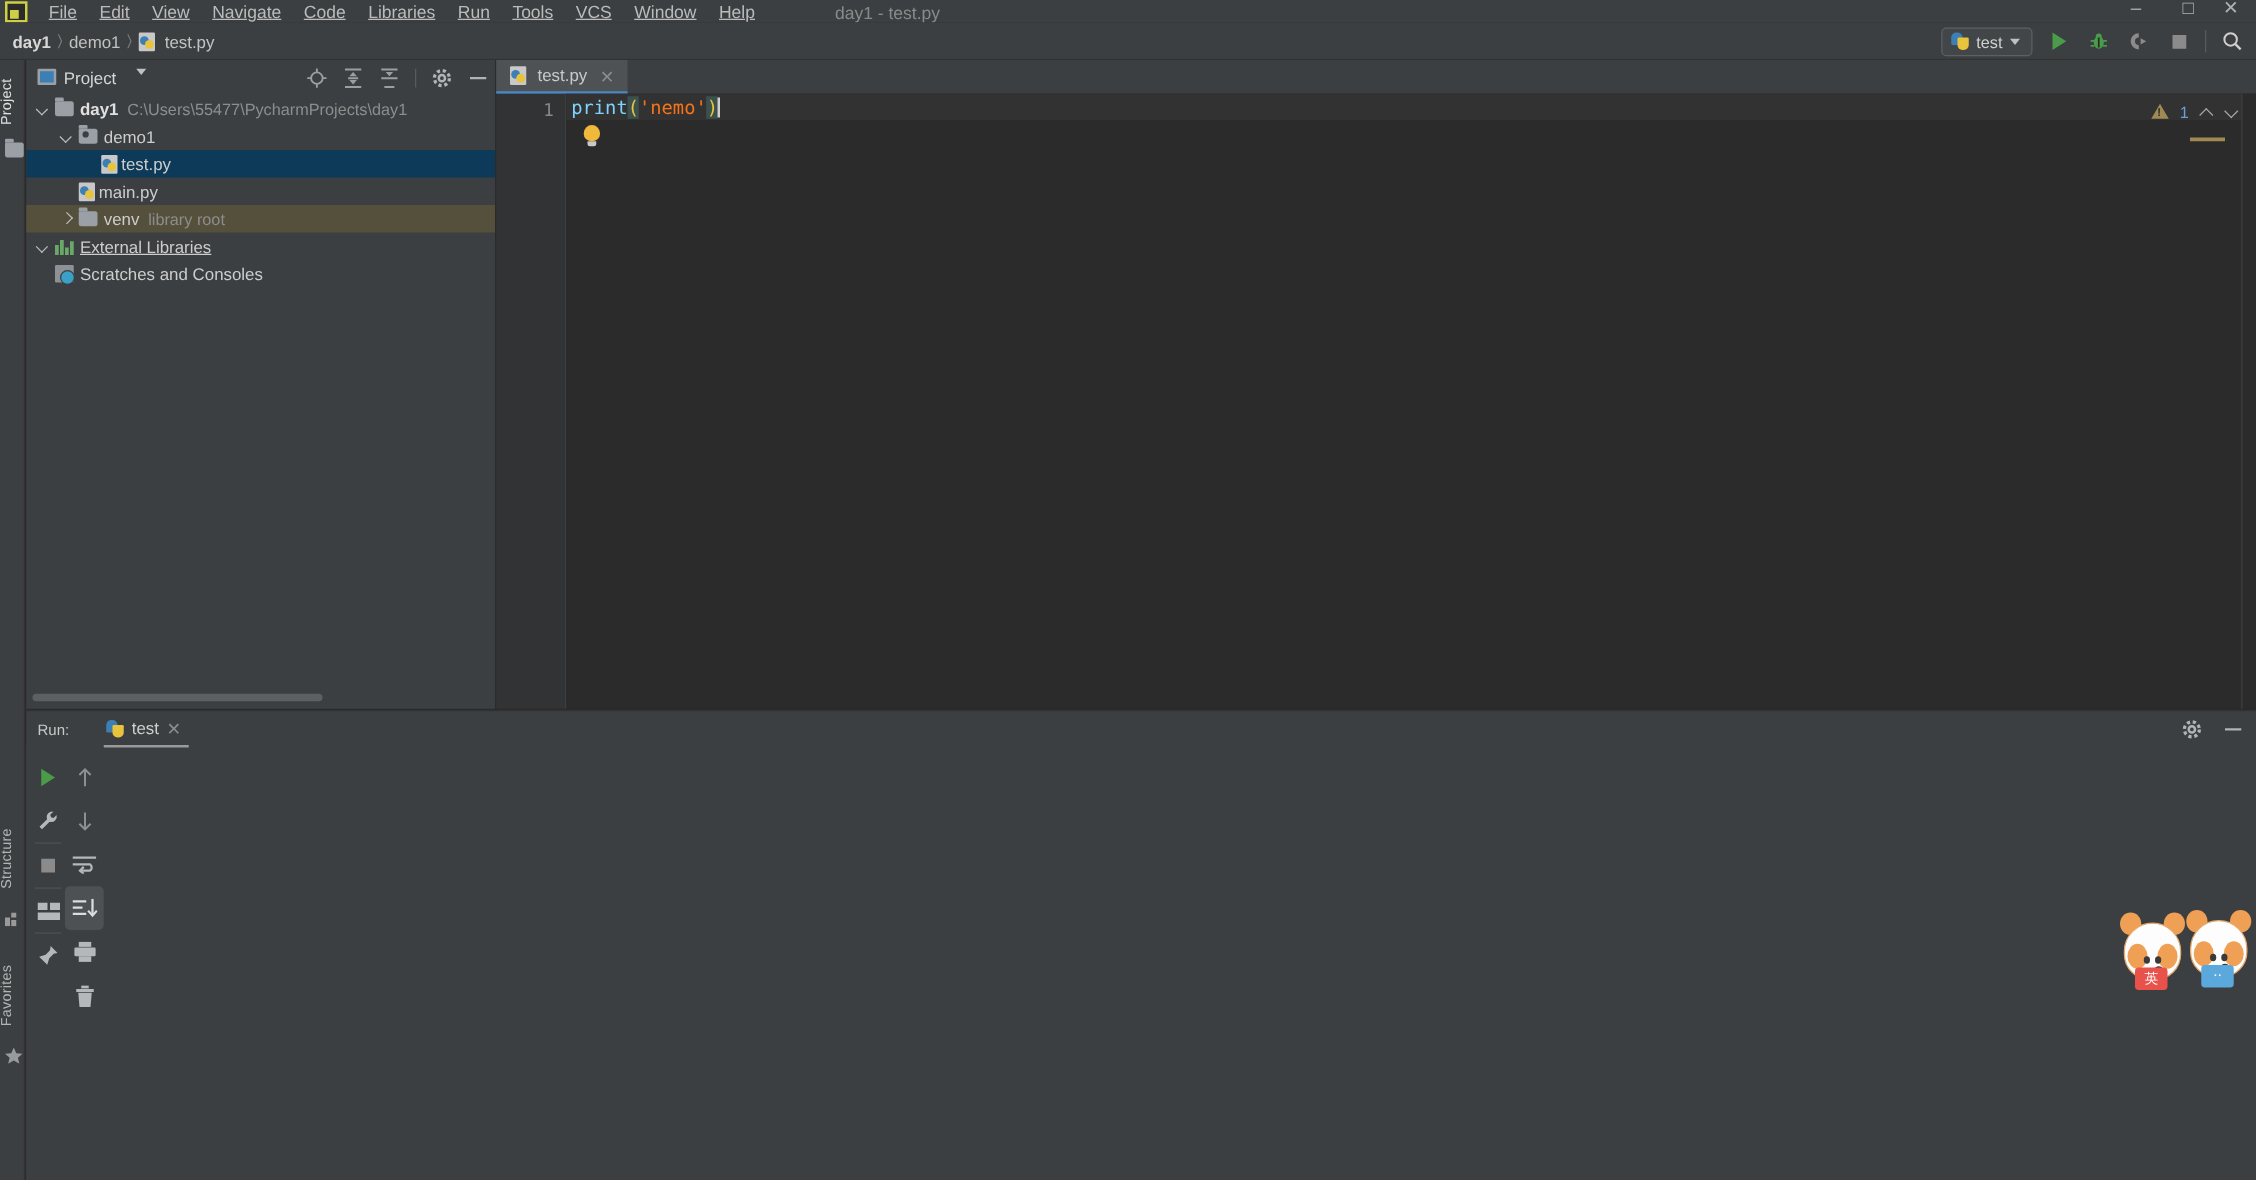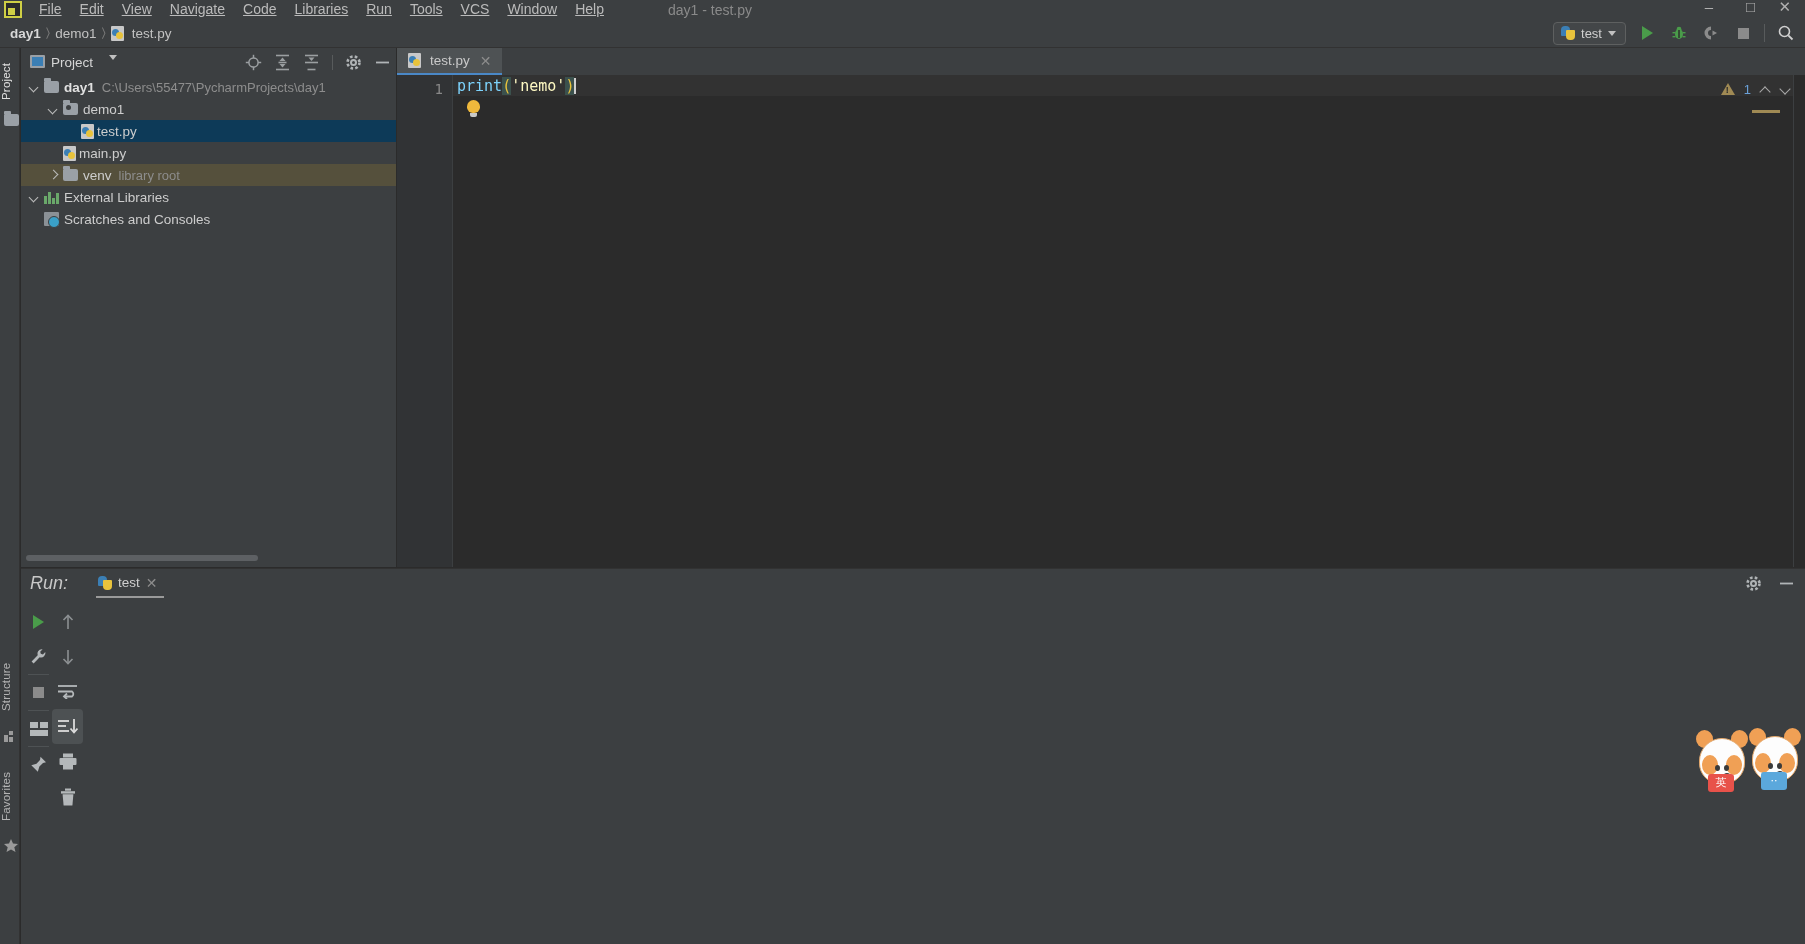--- a/index.html
+++ b/index.html
@@ -242,21 +242,21 @@
     position: absolute; left: 56px; top: 27px; right: 0; bottom: 0;
     background: #2b2b2b;
     font-family: "DejaVu Sans Mono", monospace; font-size: 15px;
   }
   .code-line {
     position: absolute; left: 0; top: 0; width: 100%; height: 21px;
     background: #323232;
     display: flex; align-items: center; padding-left: 4px;
   }
   .tok-fn { color: #7dd3fc; }
-  .tok-str { color: #fef9c3; }
+  .tok-str { color: #f97316; }
   .tok-paren { color: #e8c33c; background: #3b514d; }
   .caret-bar {
     display: inline-block; width: 1.5px; height: 16px; background: #d0d0d0;
     margin-left: 0px;
   }
   .bulb {
     position: absolute; left: 14px; top: 25px;
     width: 13px; height: 13px; border-radius: 50% 50% 45% 45%;
     background: #f0b93c;
   }
@@ -298,21 +298,21 @@
   
   .runpanel {
     position: absolute; left: 21px; top: 568px; width: 1784px; height: 376px;
     background: #3c3f41;
     border-top: 1px solid #323232;
   }
   .run-header {
     position: absolute; left: 0; top: 0; width: 100%; height: 29px;
     display: flex; align-items: center;
   }
-  .run-label { font-size: 18px; color: #c8c8c8; margin-left: 9px; font-style: italic; }
+  .run-label { font-size: 12px; color: #c8c8c8; margin-left: 9px; }
   .run-tab {
     display: flex; align-items: center; gap: 6px;
     margin-left: 28px; height: 29px;
     border-bottom: 2px solid #9a9a9a; padding: 0 6px 0 2px;
     font-size: 13.5px; color: #cfcfcf;
   }
   .run-tab-close { color: #8c8c8c; font-size: 14px; }
   .run-hdr-right {
     position: absolute; right: 10px; top: 0; height: 29px;
     display: flex; align-items: center; gap: 16px;
@@ -545,21 +545,21 @@
         <span class="node-name">main.py</span>
       </div>
 
       <div class="node highl" style="padding-left:27px;">
         <span class="arrow right"></span>
         <span class="folder-ico"></span>
         <span class="node-name">venv</span>
         <span class="node-hint">library root</span>
       </div>
 
-      <div class="node" style="padding-left:8px;">
+      <div class="node" style="padding-left:8px;text-decoration:underline;">
         <span class="arrow down"></span>
         <span class="libs-ico">
           <i style="height:8px;"></i>
             <i style="height:12px;"></i>
             <i style="height:6px;"></i>
             <i style="height:11px;"></i>
         </span>
         <span class="node-name">External Libraries</span>
       </div>
 

